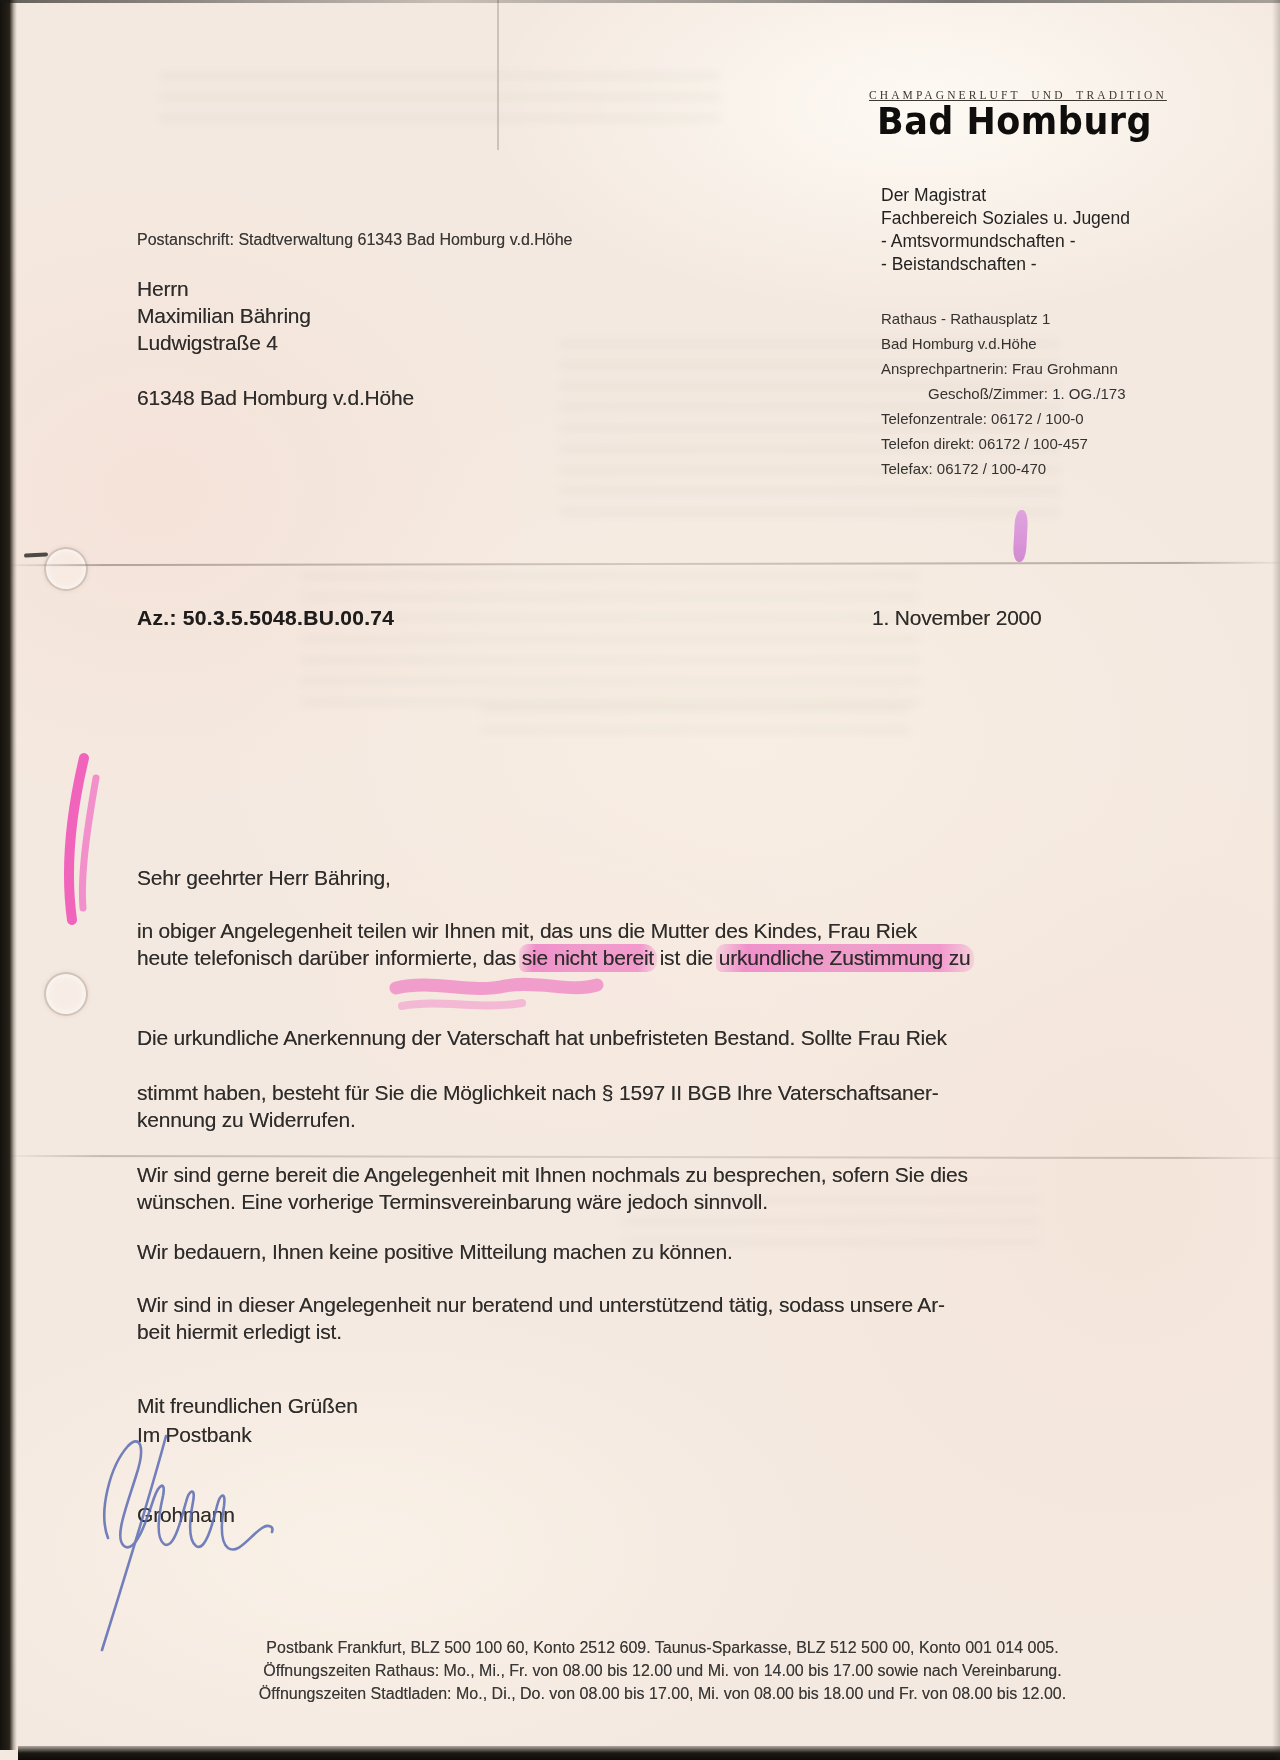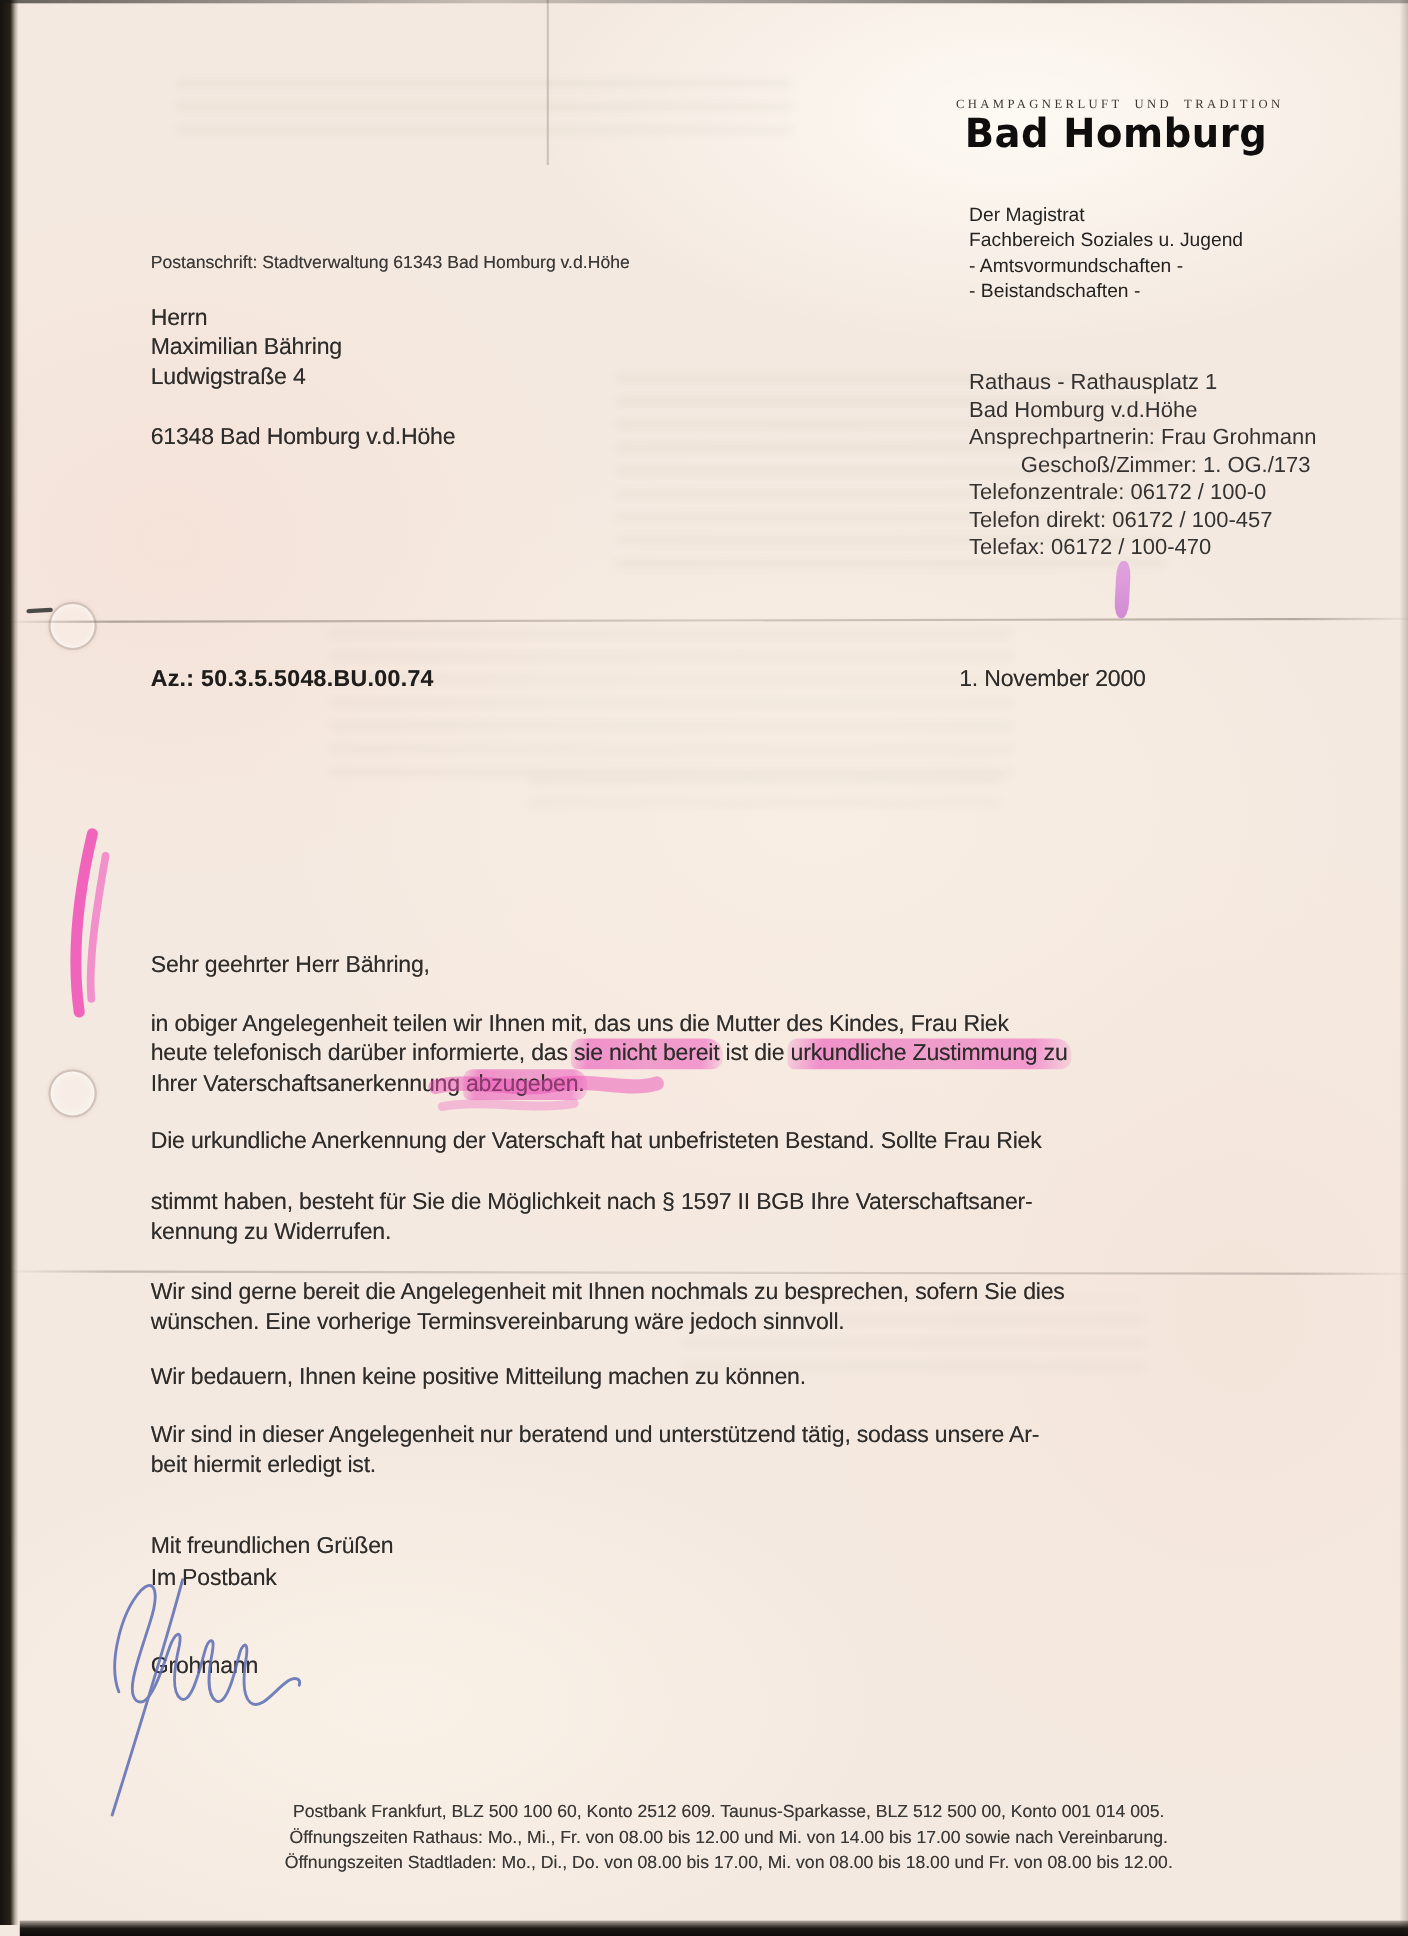--- a/index.html
+++ b/index.html
@@ -10,24 +10,24 @@
       radial-gradient(ellipse 520px 430px at 12% 28%, rgba(247,216,206,0.38), rgba(247,216,206,0) 72%),
       radial-gradient(ellipse 760px 520px at 58% 42%, rgba(252,242,230,0.55), rgba(252,242,230,0) 70%),
       radial-gradient(ellipse 560px 620px at 88% 68%, rgba(245,224,212,0.45), rgba(245,224,212,0) 70%),
       radial-gradient(ellipse 640px 340px at 28% 88%, rgba(253,246,236,0.6), rgba(253,246,236,0) 72%),
       radial-gradient(ellipse 400px 260px at 45% 55%, rgba(249,228,222,0.35), rgba(249,228,222,0) 70%),
       #f4e9e0;}
   .abs{position:absolute;}
   .txt{color:#2e2c2a;white-space:nowrap;text-shadow:0 0 .4px rgba(46,44,42,.55);}
   .body-line{font-size:21px;letter-spacing:-0.2px;}
   .bold{font-weight:bold;color:#1f1d1b;}
-  .tagline{font-family:"Liberation Serif",serif;font-size:11.5px;letter-spacing:3.1px;color:#3d3831;word-spacing:5px;}
+  .tagline{font-family:"Liberation Serif",serif;font-size:11.5px;letter-spacing:3.1px;color:#3d3831;word-spacing:5px;text-decoration:underline;}
   .logo{font-family:"DejaVu Sans",sans-serif;font-weight:bold;font-size:35px;color:#0f0e0d;letter-spacing:.5px;transform:scaleY(1.04);transform-origin:left top;}
   .dept{font-size:17.5px;font-weight:normal;color:#242220;line-height:23.5px;}
-  .contact{font-size:20px;color:#343230;line-height:25px;margin-top:30px;}
+  .contact{font-size:15px;color:#343230;line-height:25px;}
   .small{font-size:16px;}
   .footer-line{font-size:16px;color:#3a3836;text-align:center;width:1045px;left:140px;text-shadow:0 0 .4px rgba(58,56,54,.6);}
   .hl{background:linear-gradient(97deg, rgba(235,62,182,.14) 0%, rgba(235,62,182,.52) 12%, rgba(228,52,172,.42) 50%, rgba(238,72,188,.5) 86%, rgba(235,62,182,.12) 100%);
       border-radius:9px 14px 10px 6px;padding:2px 3px 3px;margin:0 -3px;}
   .fold{background:linear-gradient(90deg, rgba(110,100,90,0), rgba(110,100,90,.5) 8%, rgba(110,100,90,.26) 50%, rgba(110,100,90,.48) 92%, rgba(110,100,90,.05));height:2px;}
   .punch{width:40px;height:40px;border-radius:50%;border:2.5px solid rgba(172,152,142,.5);
       background:rgba(252,247,241,.35);box-shadow:inset 0 0 6px rgba(255,255,255,.85), 0 0 4px rgba(205,185,172,.4);}
   .ghost{background:repeating-linear-gradient(0deg, rgba(0,0,0,0) 0 15px, #6e755e 15px 21px);filter:blur(4px);opacity:.07;border-radius:8px;}
   .edge-left{left:0;top:0;width:17px;height:1750px;background:linear-gradient(90deg,#14110e 0%,#272219 55%,rgba(60,50,40,.3) 82%,rgba(60,50,40,0) 100%);}
   .edge-bottom{left:18px;top:1746px;width:1262px;height:14px;background:linear-gradient(180deg,rgba(95,90,82,.45),#1c1813 50%,#0d0b09);}
@@ -68,21 +68,20 @@
   <div class="abs txt body-line" style="left:137px;top:386px;">61348 Bad Homburg v.d.Höhe</div>
 
   <div class="abs txt body-line bold" style="left:137px;top:606px;letter-spacing:.3px;">Az.: 50.3.5.5048.BU.00.74</div>
   <div class="abs txt body-line" style="left:872px;top:606px;">1. November 2000</div>
 
 
   <div class="abs txt body-line" style="left:137px;top:866px;">Sehr geehrter Herr Bähring,</div>
 
   <div class="abs txt body-line" style="left:137px;top:919px;">in obiger Angelegenheit teilen wir Ihnen mit, das uns die Mutter des Kindes, Frau Riek</div>
   <div class="abs txt body-line" style="left:137px;top:946px;"><span>heute telefonisch darüber informierte, das </span><span class="hl">sie nicht bereit</span><span> ist die </span><span class="hl">urkundliche Zustimmung zu</span></div>
-  <div class="abs txt body-line" style="left:137px;top:974px;"><span>Ihrer Vaterschaftsanerkennung </span><span class="hl">abzugeben.</span></div>
 
   <div class="abs txt body-line" style="left:137px;top:1026px;">Die urkundliche Anerkennung der Vaterschaft hat unbefristeten Bestand. Sollte Frau Riek</div>
   <div class="abs txt body-line" style="left:137px;top:1081px;">stimmt haben, besteht für Sie die Möglichkeit nach § 1597 II BGB Ihre Vaterschaftsaner-</div>
   <div class="abs txt body-line" style="left:137px;top:1108px;">kennung zu Widerrufen.</div>
 
   <div class="abs txt body-line" style="left:137px;top:1163px;">Wir sind gerne bereit die Angelegenheit mit Ihnen nochmals zu besprechen, sofern Sie dies</div>
   <div class="abs txt body-line" style="left:137px;top:1190px;">wünschen. Eine vorherige Terminsvereinbarung wäre jedoch sinnvoll.</div>
 
   <div class="abs txt body-line" style="left:137px;top:1240px;">Wir bedauern, Ihnen keine positive Mitteilung machen zu können.</div>
 

